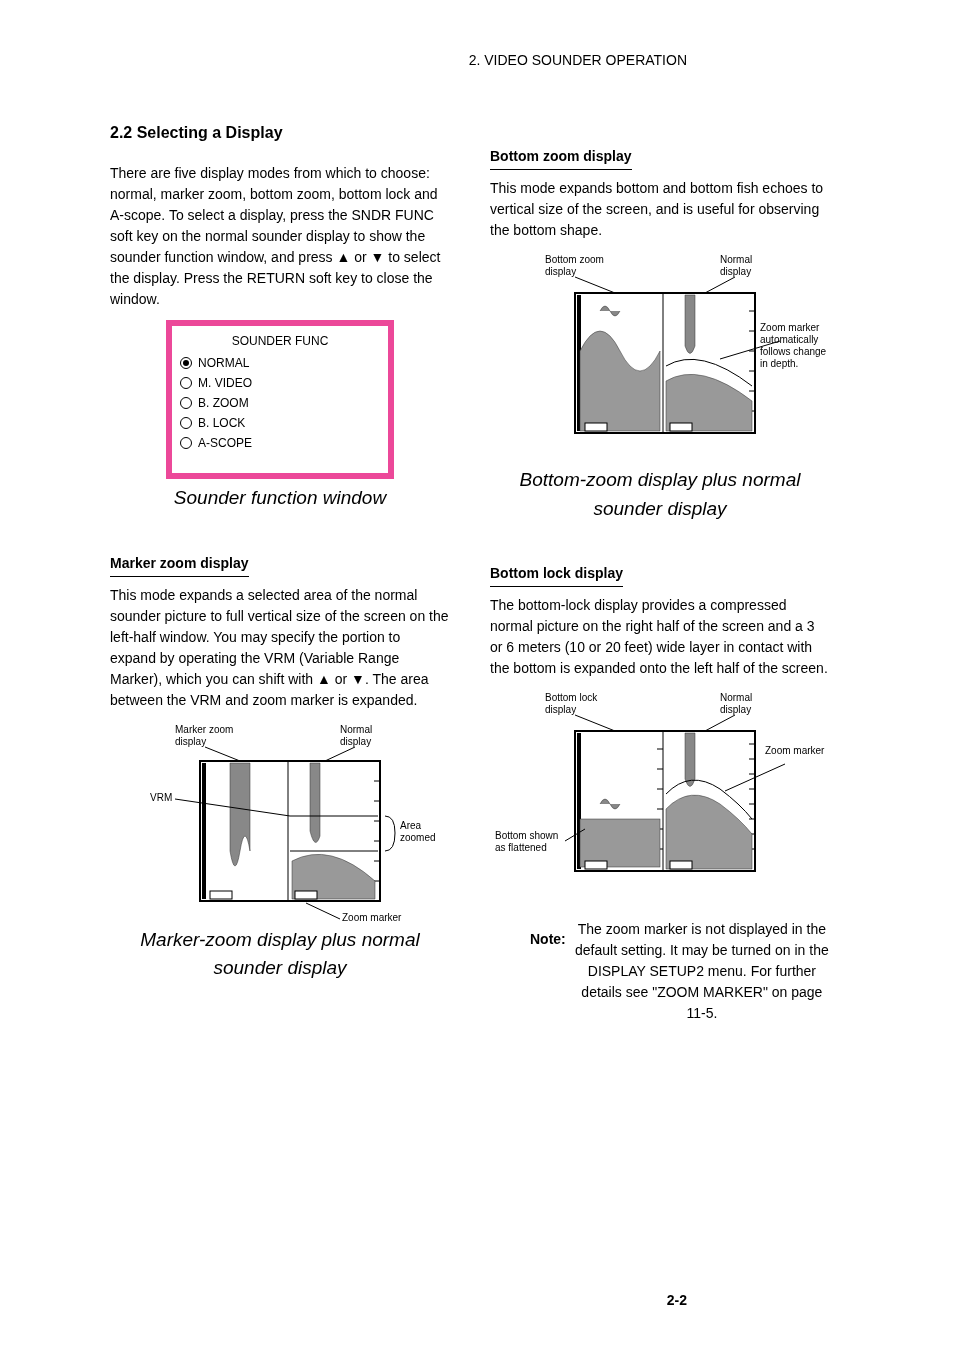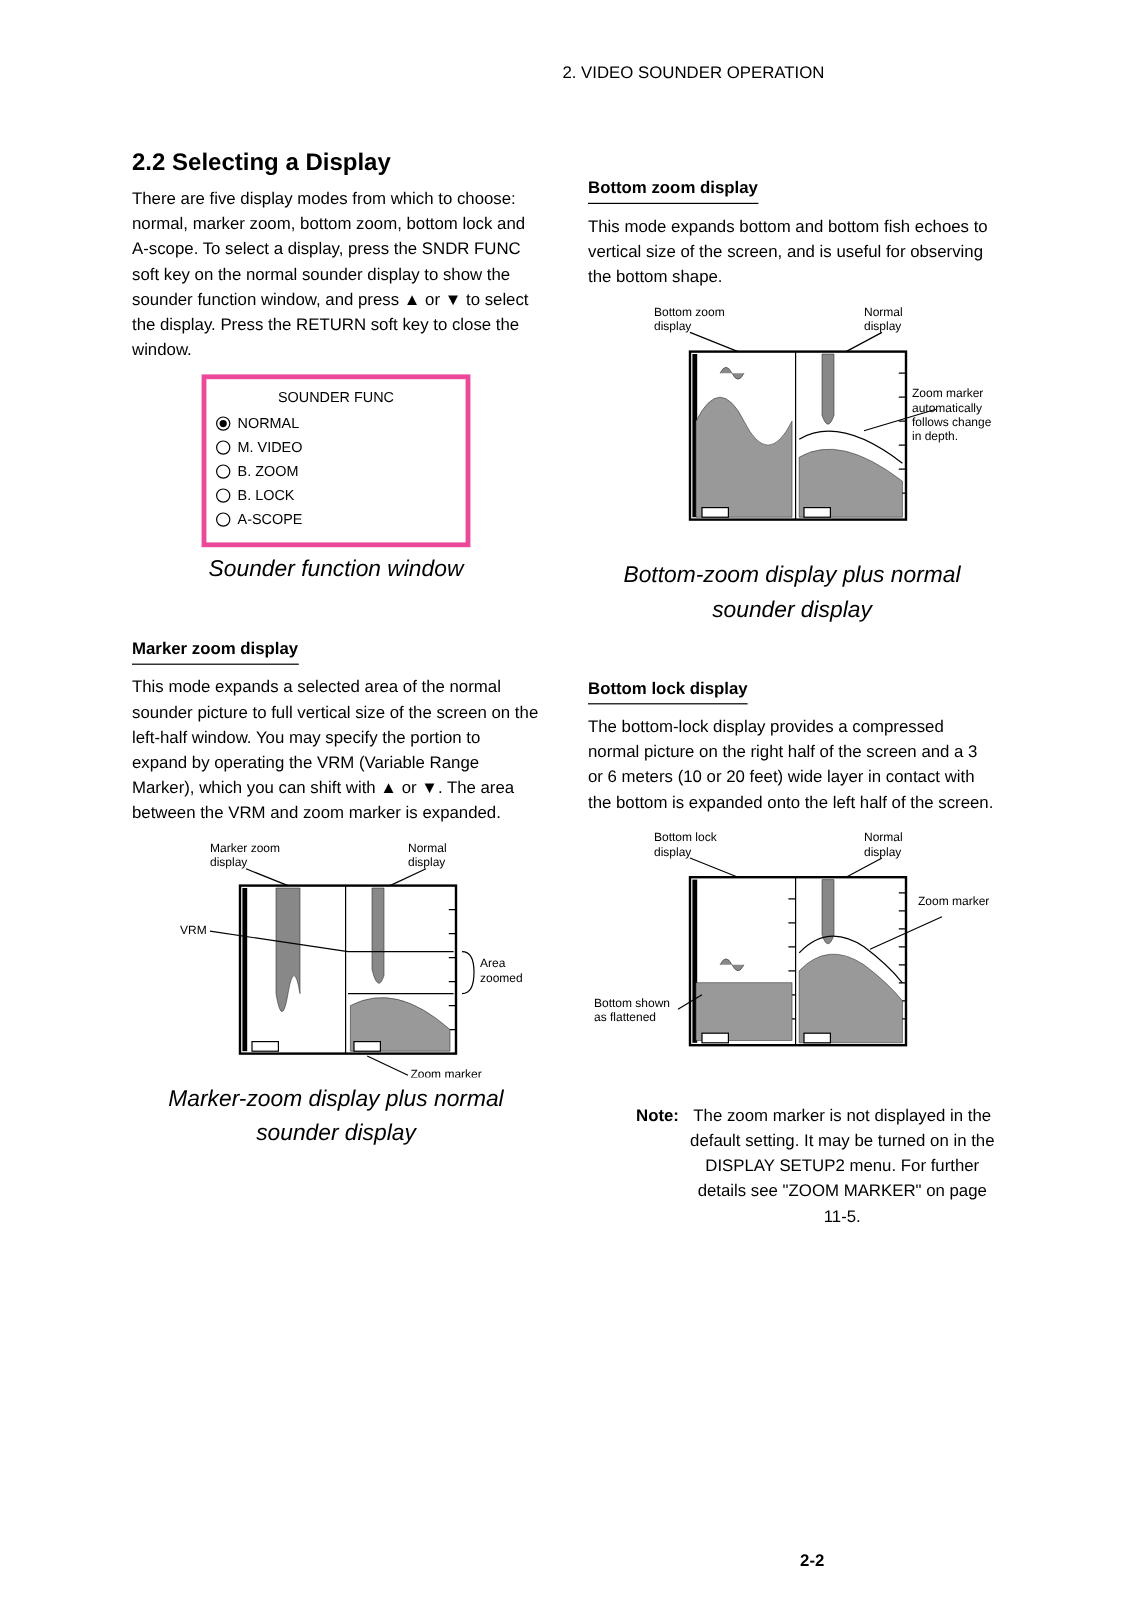--- a/index.html
+++ b/index.html
@@ -24,42 +24,42 @@
     margin-bottom: 50px;
   }
   .columns {
     display: flex;
     gap: 40px;
   }
   .col {
     flex: 1;
   }
   .section-title {
-    font-size: 20px;
+    font-size: 16px;
     font-weight: bold;
-    margin: 0 0 4px 0;
+    margin: 0 0 18px 0;
   }
   .sub-heading {
     font-size: 14px;
     font-weight: bold;
     border-bottom: 1px solid #000;
     display: inline-block;
     padding-bottom: 2px;
     margin-top: 25px;
     margin-bottom: 8px;
     text-align: center;
   }
   p {
     margin: 0 0 10px 0;
   }
   .func-window {
-    border: 4px solid #ec4899;
+    border: 6px solid #ec4899;
     width: 200px;
     margin: 10px auto 5px auto;
-    padding: 6px 8px 8px 8px;
+    padding: 6px 8px 19px 8px;
     font-size: 12px;
   }
   .func-title {
     text-align: center;
     font-weight: normal;
     font-size: 12px;
     margin-bottom: 4px;
   }
   .radio-row {
     display: flex;
@@ -103,20 +103,21 @@
   }
   .note-row {
     display: flex;
     gap: 8px;
     margin-top: 20px;
     padding-left: 40px;
   }
   .note-label {
     font-weight: bold;
     flex: 0 0 auto;
+    margin-top: 10px;
   }
   .note-text {
     flex: 1;
     text-align: center;
   }
   .page-num {
     position: absolute;
     bottom: 40px;
     right: 70px;
     font-weight: bold;

